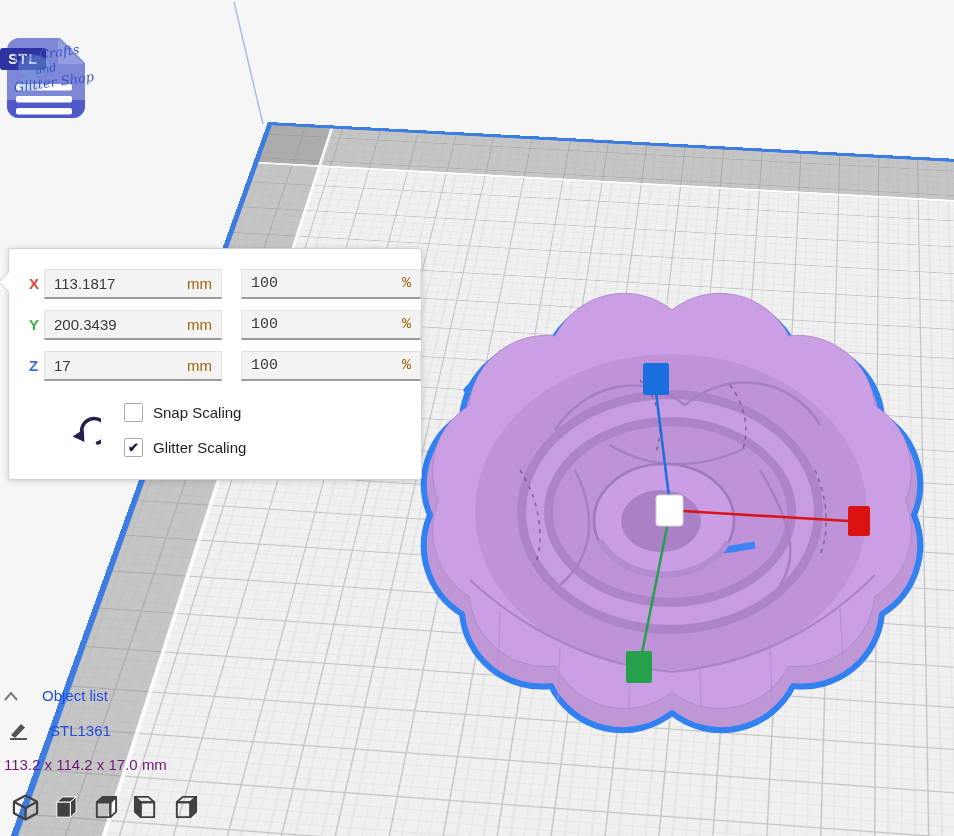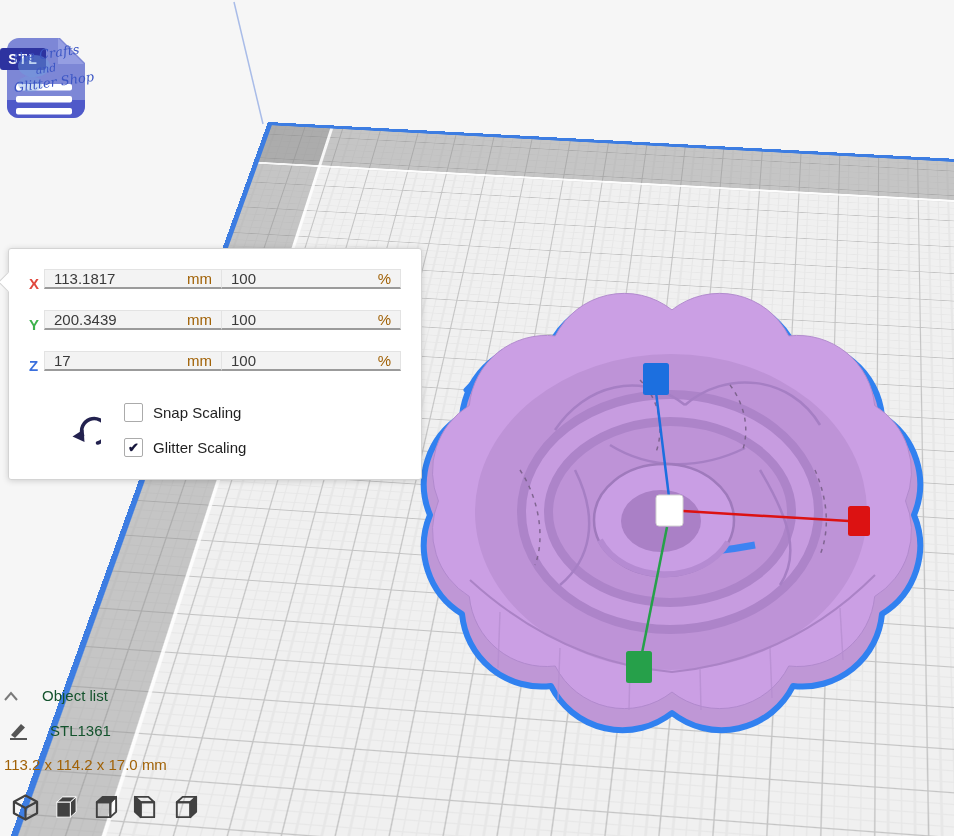--- a/index.html
+++ b/index.html
@@ -44,47 +44,47 @@
     position:absolute; left:-8px; top:26px; width:14px; height:14px;
     background:#ffffff; border-left:1px solid #d4d4d4; border-bottom:1px solid #d4d4d4;
     transform:rotate(45deg);
   }
   .axis-row { position:absolute; left:0; width:100%; height:30px; }
   .axis-row.r0 { top:20px; } .axis-row.r1 { top:61px; } .axis-row.r2 { top:102px; }
   .axis-label {
     position:absolute; left:20px; top:6px; width:18px; font-size:15px; font-weight:bold;
   }
   .field {
-    position:absolute; height:20px; background:#f3f3f3;
+    position:absolute; height:30px; background:#f3f3f3;
     border:1px solid #e3e3e3; border-bottom:2px solid #9b9b9b;
     display:flex; justify-content:space-between; align-items:center;
     padding:0 9px; font-size:15px; color:#3a3a3a;
   }
   .field.mm  { left:35px;  width:178px; }
-  .field.pct { left:212px; width:180px; }
+  .field.pct { left:232px; width:180px;font-family:Liberation Mono, monospace; }
   .unit { color:#a16207; }
   .chk-row { position:absolute; left:115px; display:flex; align-items:center; gap:10px; }
   .chk-row.snap    { top:154px; }
   .chk-row.uniform { top:189px; }
   .checkbox {
     width:19px; height:19px; background:#fff; border:1px solid #ababab; border-radius:2px;
     display:flex; align-items:center; justify-content:center;
     font-size:13px; font-weight:bold; color:#16163c;
   }
   .chk-label { font-size:15px; color:#1f1f1f;text-align:right; }
   .reset-btn { position:absolute; left:48px; top:164px; width:44px; height:44px; cursor:pointer; }
 
   
   .stl-icon { position:absolute; left:0; top:0; width:100px; height:100px; z-index:40;margin-top:26px; }
 
   
-  .footer-text { position:absolute; z-index:20; color:#14532d; font-size:15px; }
+  .footer-text { position:absolute; z-index:20; color:#1d4ed8; font-size:15px; }
   .obj-list   { left:42px; top:687px; }
   .obj-name   { left:50px; top:722px; }
-  .obj-dims   { left:4px;  top:756px; color:#a16207; }
+  .obj-dims   { left:4px;  top:756px; color:#701a75; }
   .chevron-wrap { position:absolute; left:3px; top:688px; z-index:20; }
   .pencil-wrap  { position:absolute; left:8px; top:721px; z-index:20; }
   .view-bar { position:absolute; left:12px; top:794px; display:flex; gap:13px; z-index:20; }
   .view-btn { width:27px; height:27px; cursor:pointer; }
 </style>
 </head>
 <body>
 
 <div id="app">
 

